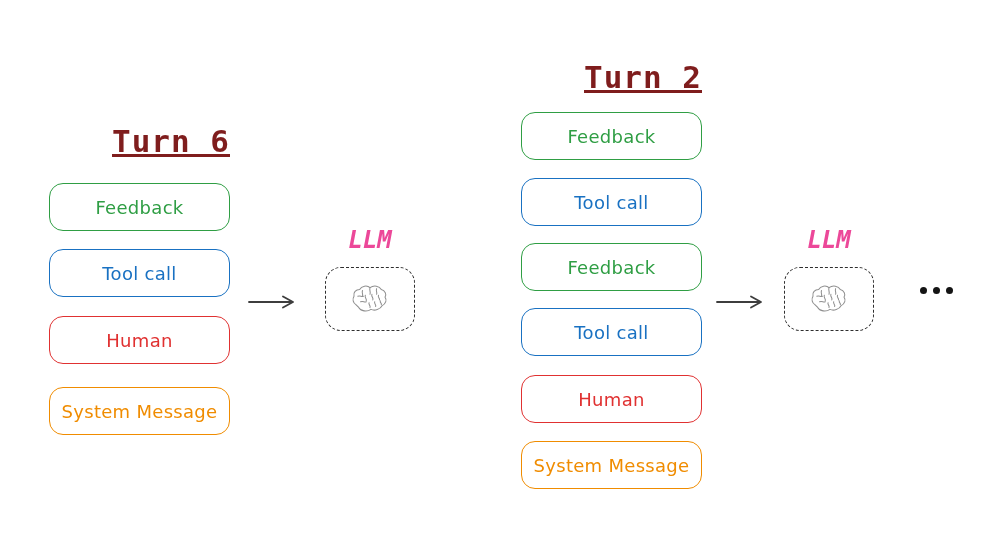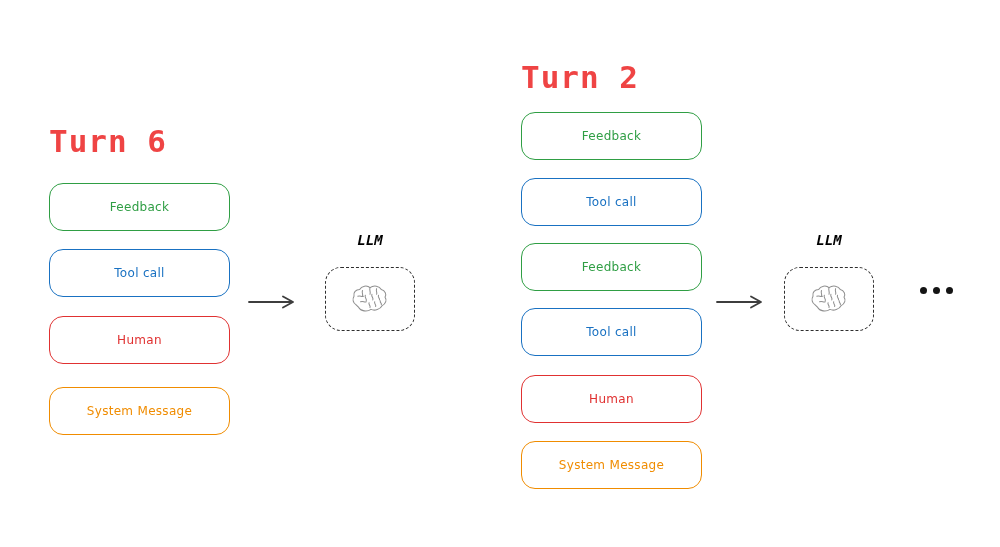--- a/index.html
+++ b/index.html
@@ -7,46 +7,47 @@
     position: relative;
     width: 1000px;
     height: 547px;
     background: #ffffff;
     overflow: hidden;
     font-family: "DejaVu Sans", sans-serif;
   }
   .turn-title {
     position: absolute;
     width: 181px;
-    text-align: left;
+    text-align: right;
     font-family: "DejaVu Sans Mono", monospace;
     font-weight: bold;
     font-size: 31px;
     letter-spacing: 1px;
-    color: #ef4444;
+    color: #7f1d1d;
     line-height: 38px;
     white-space: nowrap;
+    text-decoration: underline;
   }
   #t1-title { left: 49px;  top: 122px; }
   #t2-title { left: 521px; top: 58px;  }
 
   .msg {
     position: absolute;
     width: 181px;
     height: 48px;
     box-sizing: border-box;
     border: 1.6px solid #888888;
     border-radius: 14px;
     background: #ffffff;
     display: flex;
     align-items: center;
     justify-content: center;
   }
   .msg-label {
-    font-size: 12px;
+    font-size: 18px;
     font-weight: 500;
     letter-spacing: 0.3px;
     white-space: nowrap;
   }
   
   .t1-m0 { left: 49px; top: 183px; }
   .t1-m1 { left: 49px; top: 249px; }
   .t1-m2 { left: 49px; top: 316px; }
   .t1-m3 { left: 49px; top: 387px; }
   
@@ -61,22 +62,22 @@
   #arrow-1 { left: 248px; top: 292px; }
   #arrow-2 { left: 716px; top: 292px; }
 
   .llm-label {
     position: absolute;
     width: 90px;
     text-align: center;
     font-family: "DejaVu Sans Mono", monospace;
     font-style: italic;
     font-weight: bold;
-    font-size: 14px;
-    color: #000000;
+    font-size: 24px;
+    color: #ec4899;
     line-height: 22px;
   }
   #llm1-label { left: 325px; top: 229px; }
   #llm2-label { left: 784px; top: 229px; }
 
   .llm-box {
     position: absolute;
     width: 90px;
     height: 64px;
     box-sizing: border-box;

